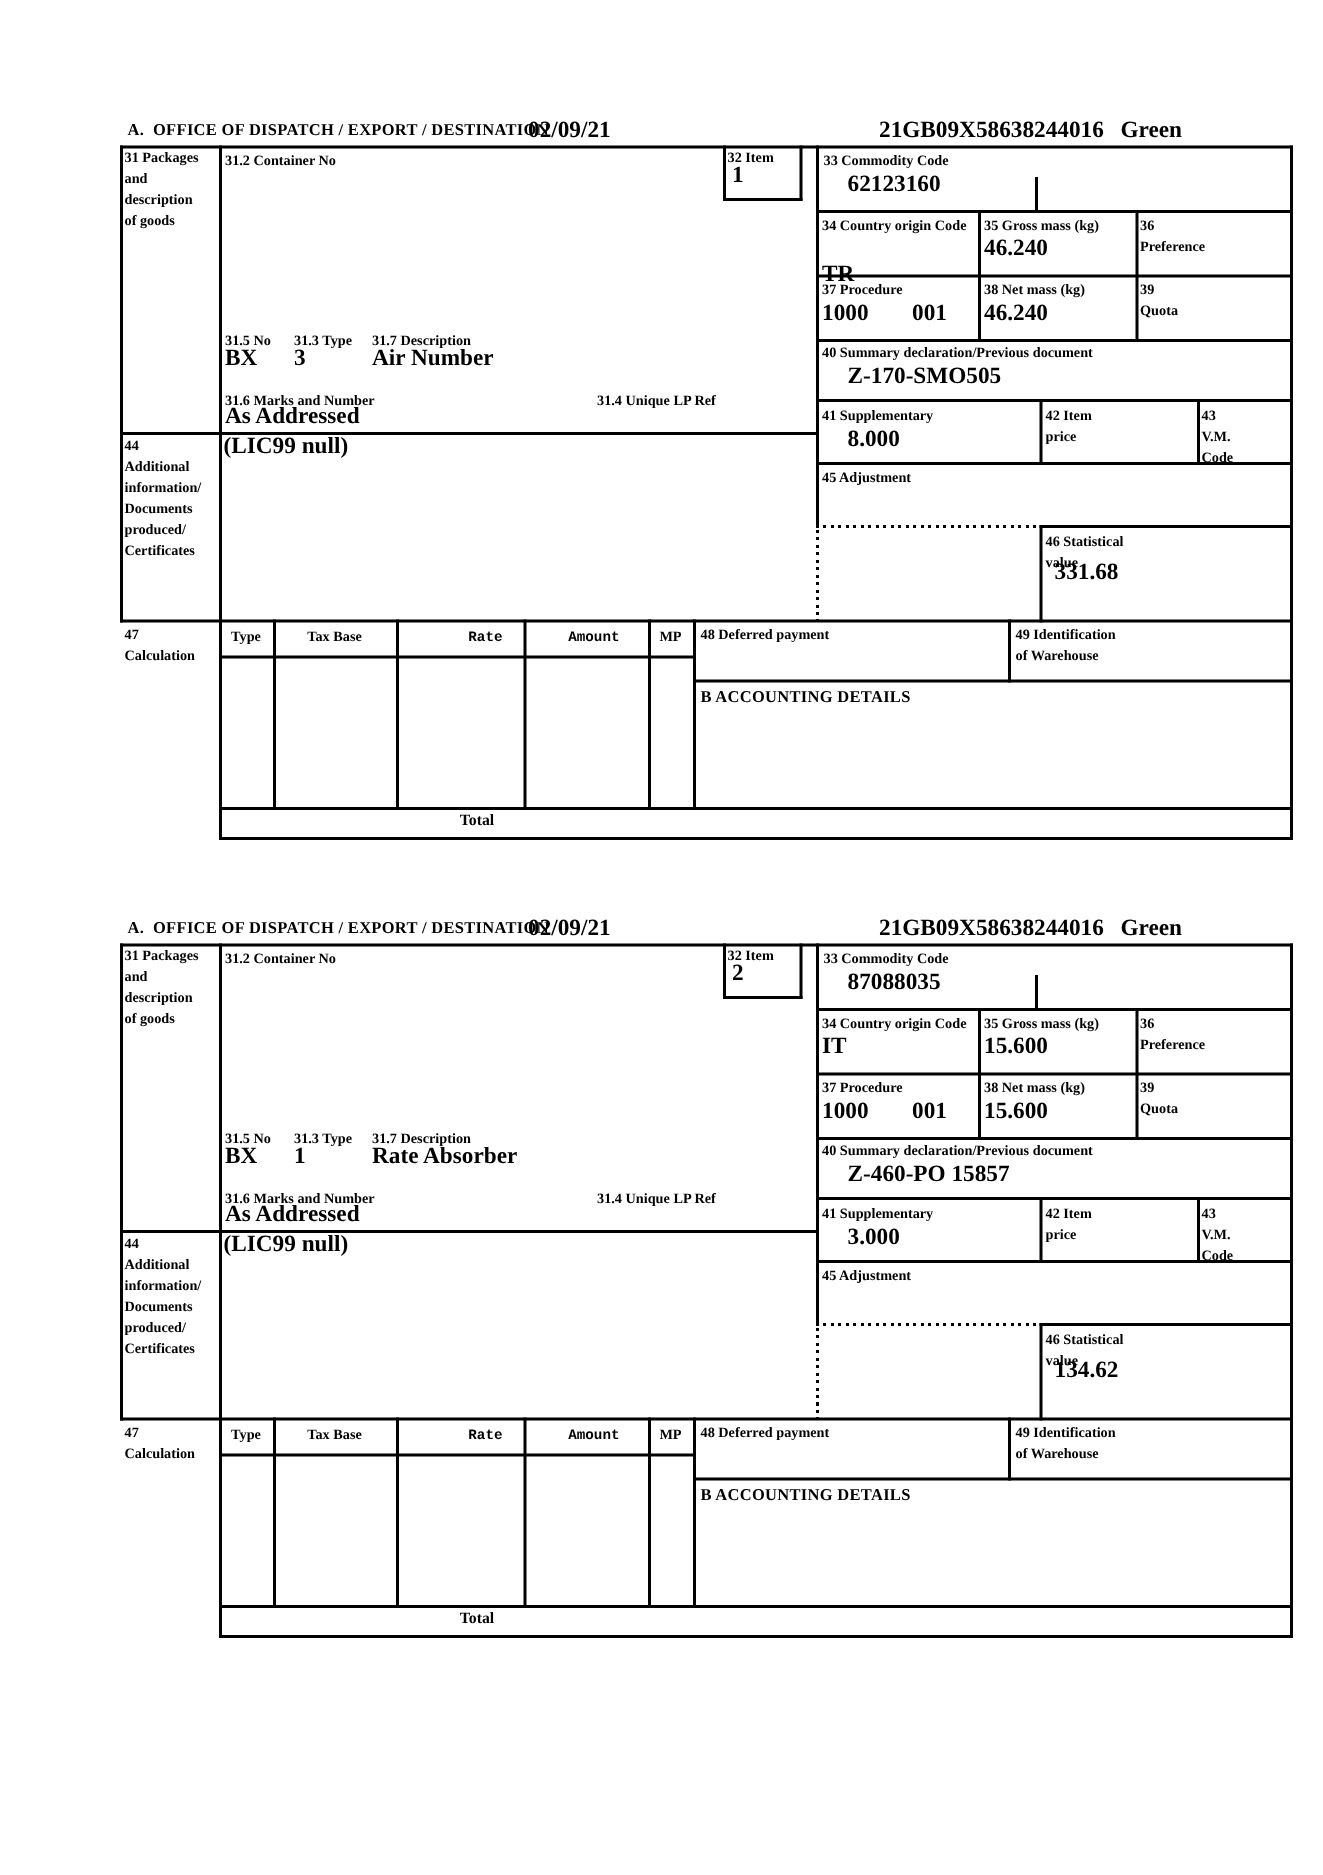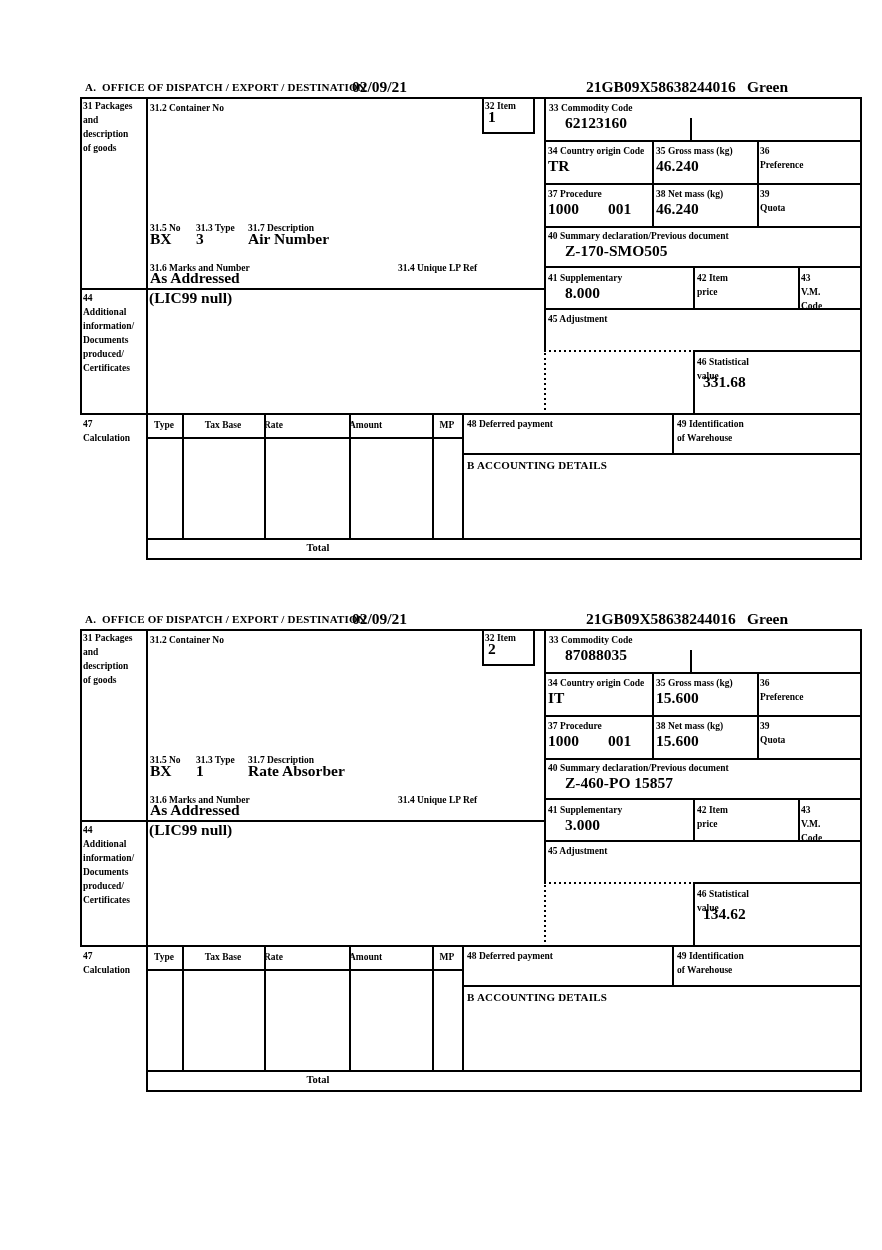--- a/index.html
+++ b/index.html
@@ -5,21 +5,21 @@
   html,body{margin:0;padding:0;background:#fff;}
   .page{position:relative;width:882px;height:1250px;background:#ffffff;overflow:hidden;
         font-family:"Liberation Serif","DejaVu Serif",serif;color:#000;font-weight:bold;}
   .blk{position:absolute;left:0;width:750px;height:484px;}
   .t{position:absolute;white-space:pre-line;}
   .lb{font-size:9.5px;line-height:14px;}
   .val{font-size:15.5px;line-height:17px;white-space:pre;text-align:center;}
   .hd{font-size:11px;letter-spacing:.2px;white-space:pre;}
   .sm{font-size:10.5px;}
   .ctr{text-align:center;}
-  .rt{text-align:left;}
+  .rt{text-align:right;font-family:Liberation Mono, monospace;}
   .h{position:absolute;height:2px;background:#000;}
   .v{position:absolute;width:2px;background:#000;}
   .hdot{position:absolute;height:2px;background:repeating-linear-gradient(90deg,#000 0 2px,transparent 2px 5px);}
   .vdot{position:absolute;width:2px;background:repeating-linear-gradient(0deg,#000 0 2px,transparent 2px 5px);}
 </style>
 </head>
 <body>
 
 <div class="page">
 
@@ -69,21 +69,21 @@
     <div class="t lb" style="left:83px;top:21px;width:62px">31 Packages
 and
 description
 of goods</div>
     <div class="t lb" style="left:150px;top:23px">31.2 Container No</div>
     <div class="t lb" style="left:485px;top:21px">32 Item</div>
     <div class="t val" style="left:488px;top:30px">1</div>
     <div class="t lb" style="left:549px;top:23px">33 Commodity Code</div>
     <div class="t val" style="left:565px;top:36px">62123160</div>
     <div class="t lb" style="left:548px;top:66px">34 Country origin Code</div>
-    <div class="t val" style="left:548px;top:79px">TR</div>
+    <div class="t val" style="left:548px;top:96px">TR</div>
     <div class="t lb" style="left:656px;top:66px">35 Gross mass (kg)</div>
     <div class="t val" style="left:656px;top:79px">46.240</div>
     <div class="t lb" style="left:760px;top:66px">36 Preference</div>
     <div class="t lb" style="left:548px;top:109px">37 Procedure</div>
     <div class="t val" style="left:548px;top:122px">1000</div>
     <div class="t val" style="left:608px;top:122px">001</div>
     <div class="t lb" style="left:656px;top:109px">38 Net mass (kg)</div>
     <div class="t val" style="left:656px;top:122px">46.240</div>
     <div class="t lb" style="left:760px;top:109px">39 Quota</div>
     <div class="t lb" style="left:548px;top:151px">40 Summary declaration/Previous document</div>

